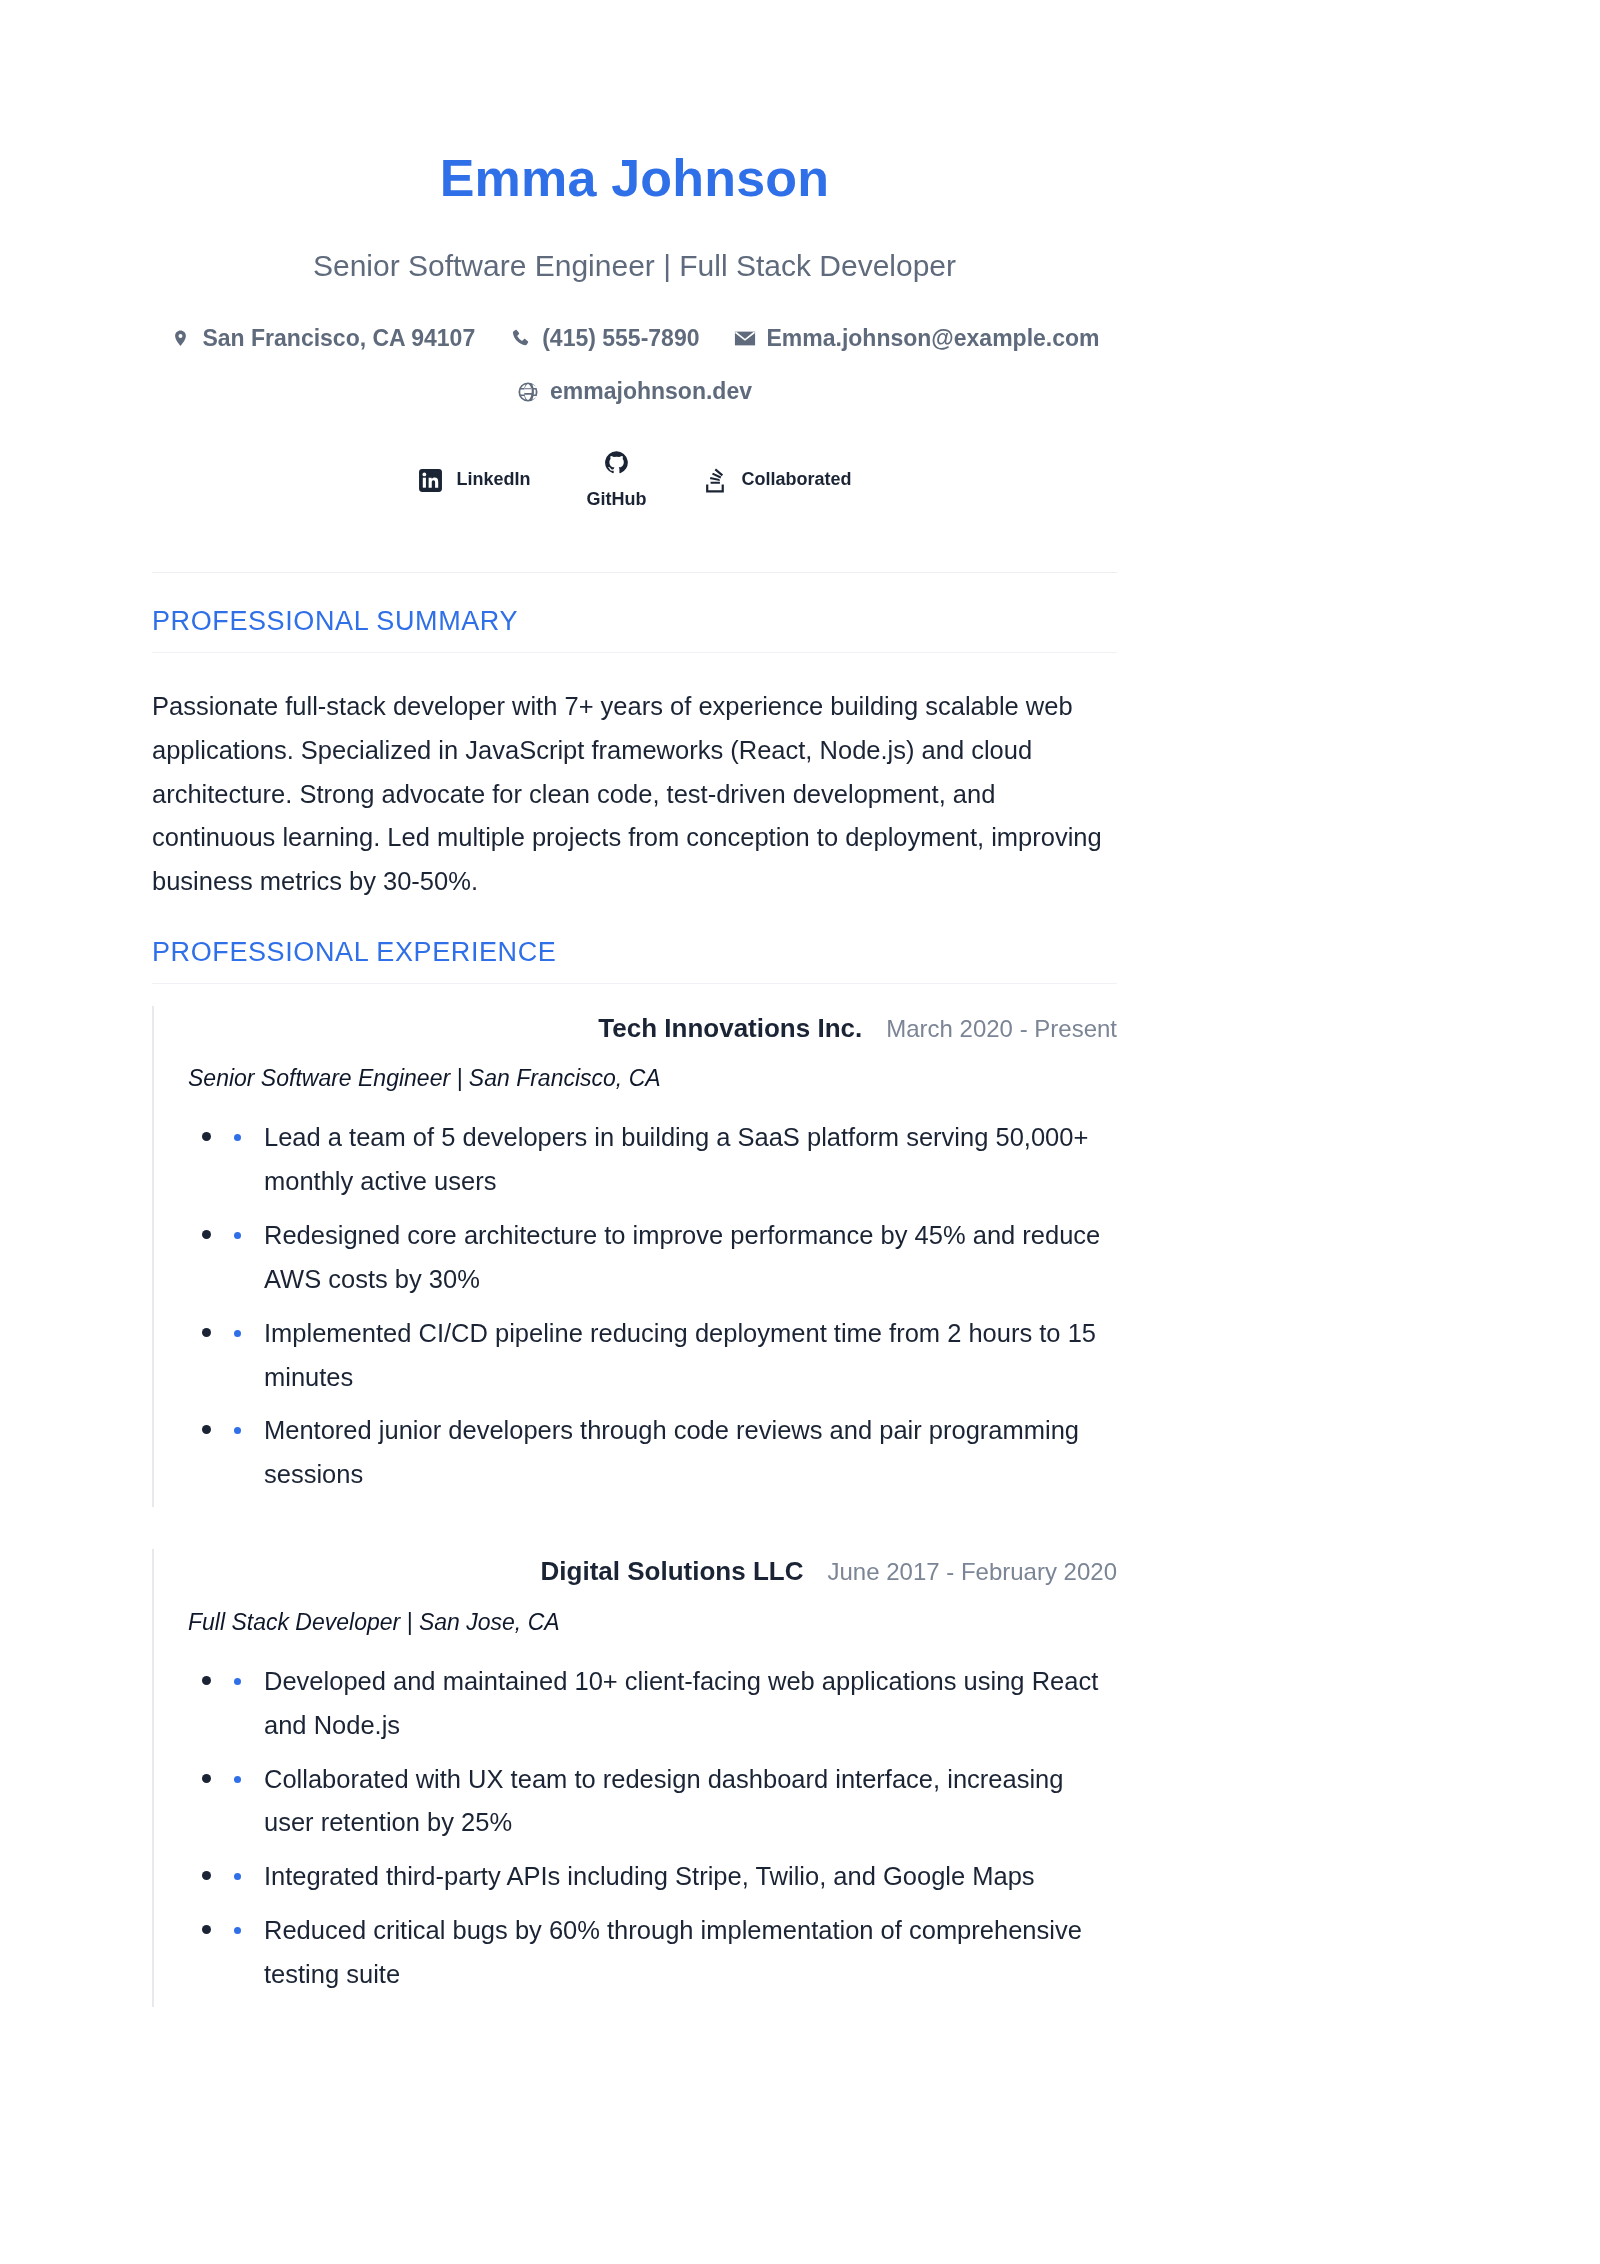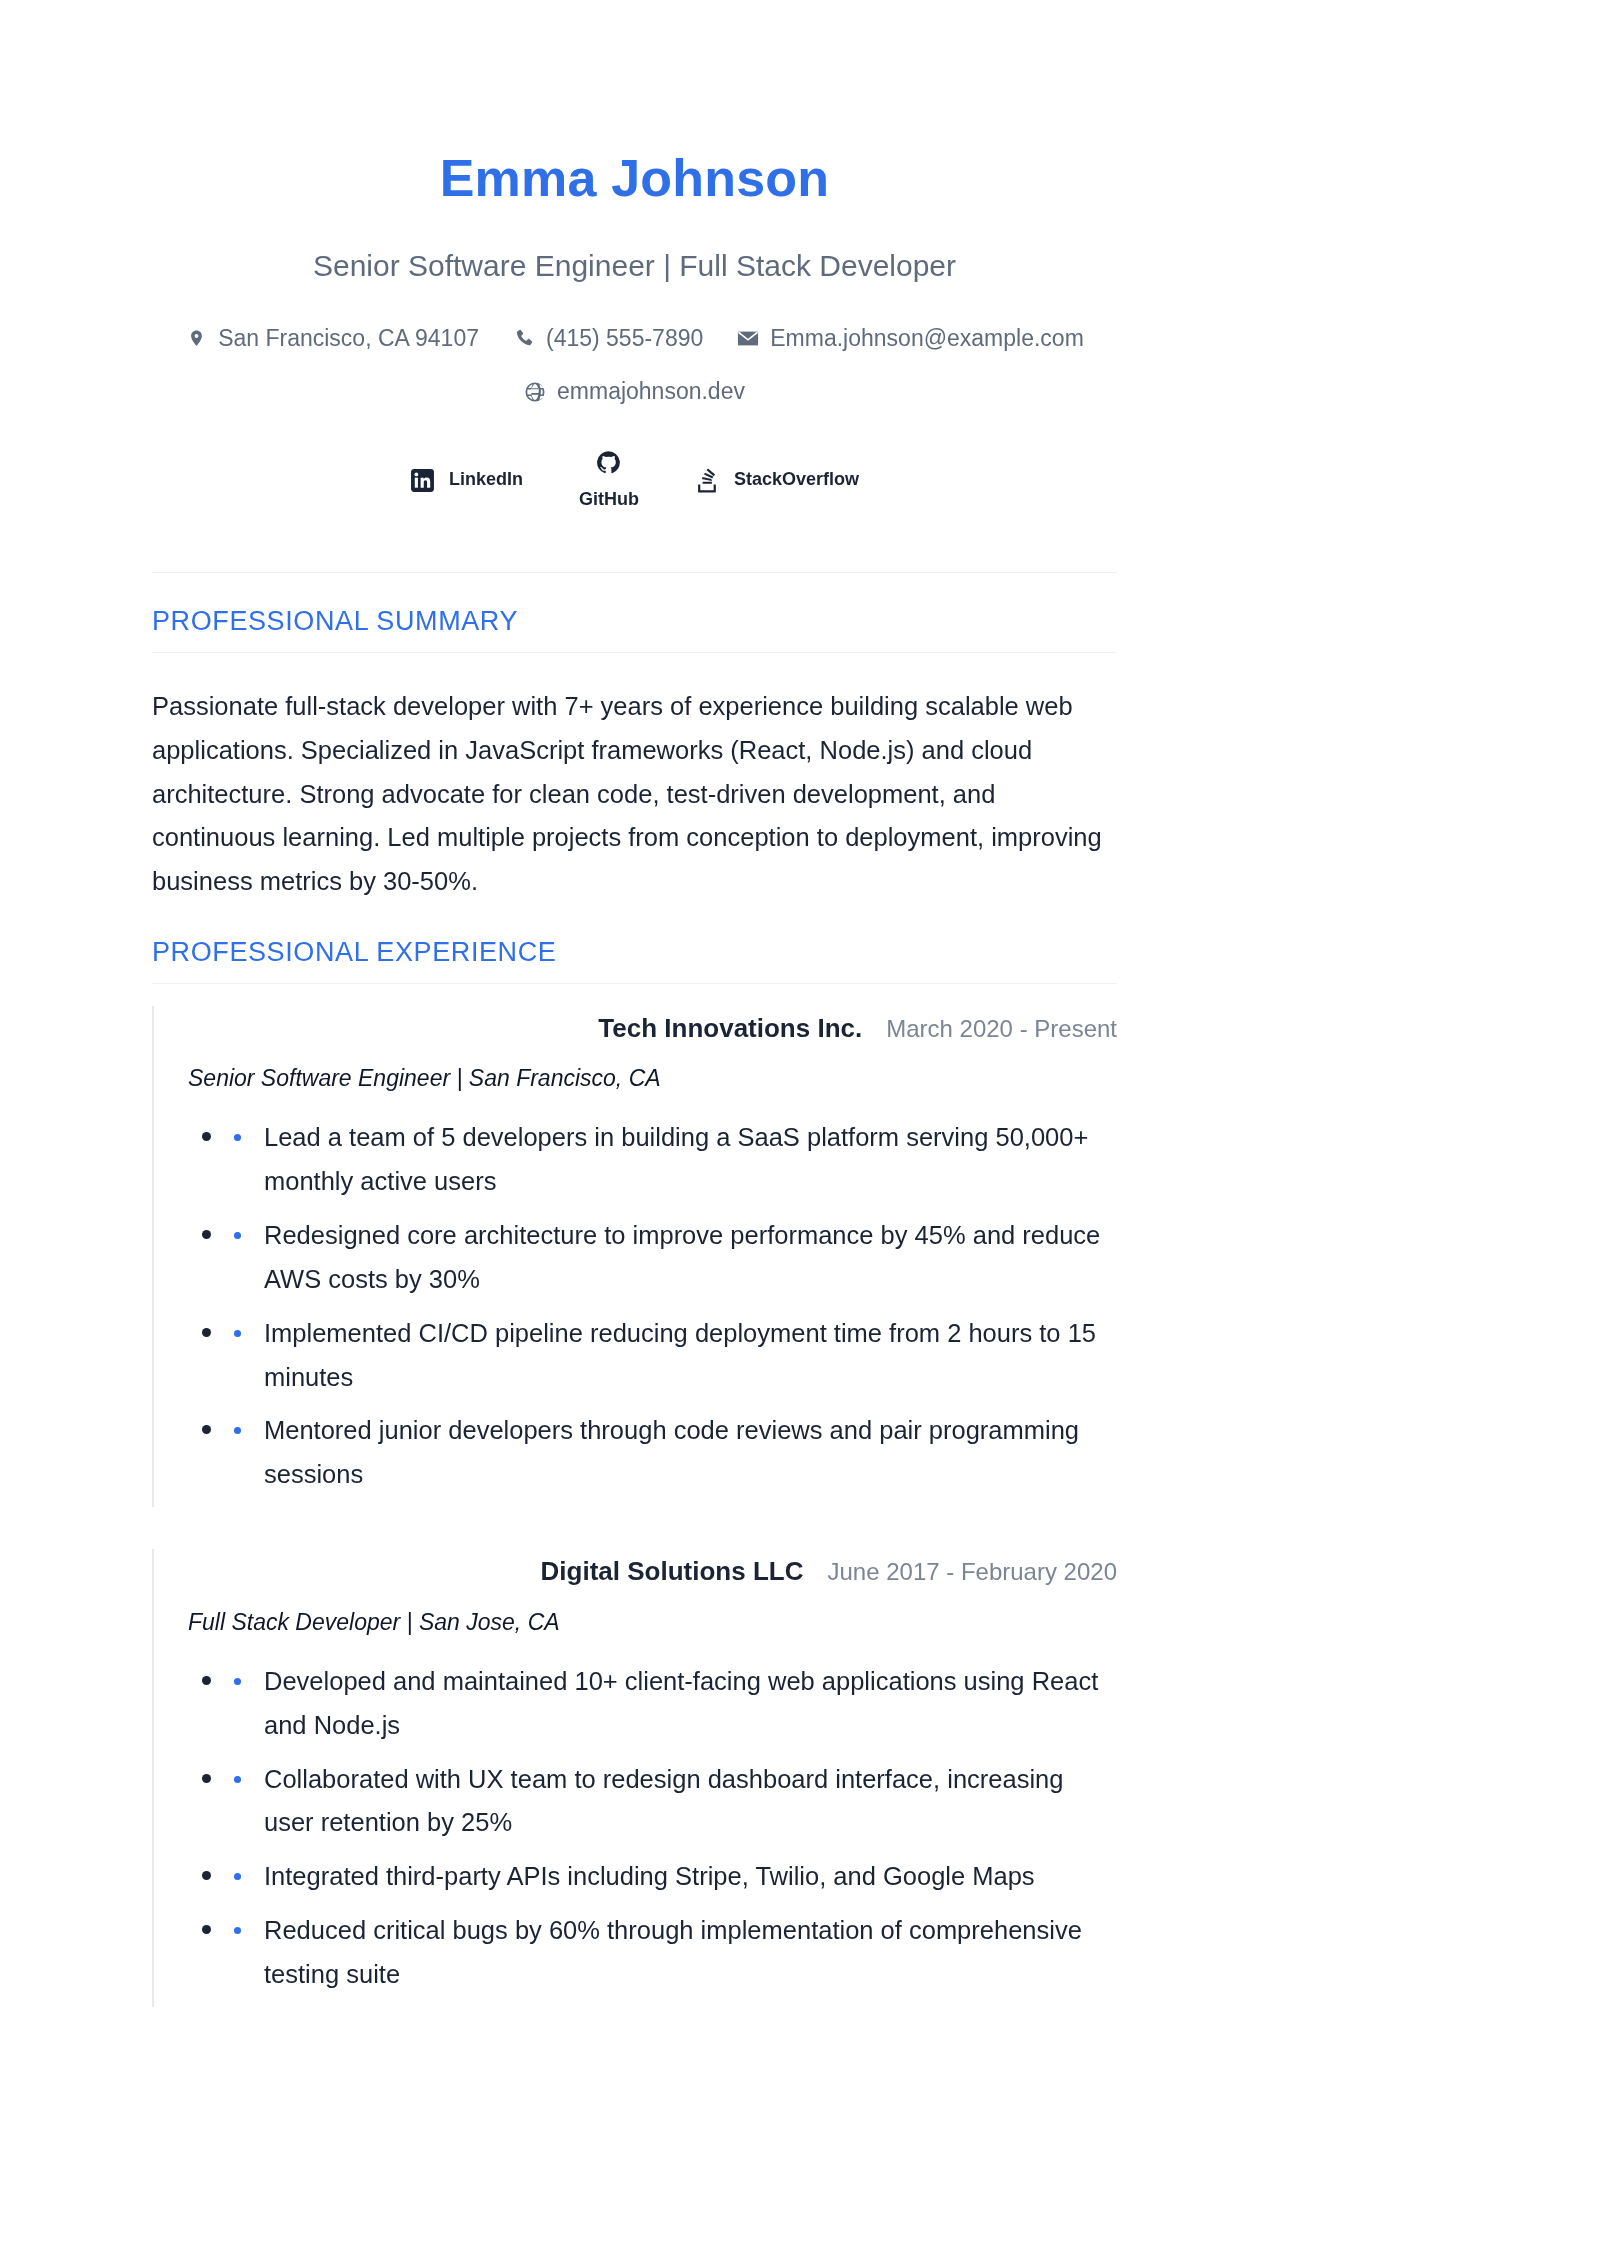--- a/index.html
+++ b/index.html
@@ -42,20 +42,21 @@
     margin: 40px 0 0 0;
   }
 
   .contact-row {
     display: flex;
     flex-wrap: wrap;
     justify-content: center;
     align-items: center;
     gap: 34px;
     margin-top: 40px;
+    font-weight: bold;
   }
   .contact-item {
     display: inline-flex;
     align-items: center;
     gap: 11px;
     font-size: 23px;
     color: #5f6b7c;
     line-height: 1.2;
     white-space: nowrap;
   }
@@ -285,21 +286,21 @@
         <span>GitHub</span>
       </a>
 
       <a class="social-item" href="#" style="text-decoration:none;">
         <span class="ico">
           <svg width="23" height="25" viewBox="0 0 24 26" fill="currentColor" aria-hidden="true">
             <path d="M18.4 23.2H4.5v-6.1H2.2v8.4h18.5v-8.4h-2.3v6.1z"></path>
             <path d="M6.9 16.4h9.7v-2.2H6.9v2.2zM7.2 11.6l9.4 2-.5-2.2-9.4-2-.5 2.2zM8.4 6.8l8.7 4.1.9-2-8.7-4.1-.9 2zM11.1 2.4l7.4 6.1 1.4-1.7-7.4-6.2-1.4 1.8z"></path>
           </svg>
         </span>
-        <span>StackOverflow</span>
+        <span>Collaborated</span>
       </a>
 
     </div>
 
     <hr class="header-divider">
   </div>
 
   <div class="section">
     <h2 class="section-title">PROFESSIONAL SUMMARY</h2>
     <div class="section-body">

